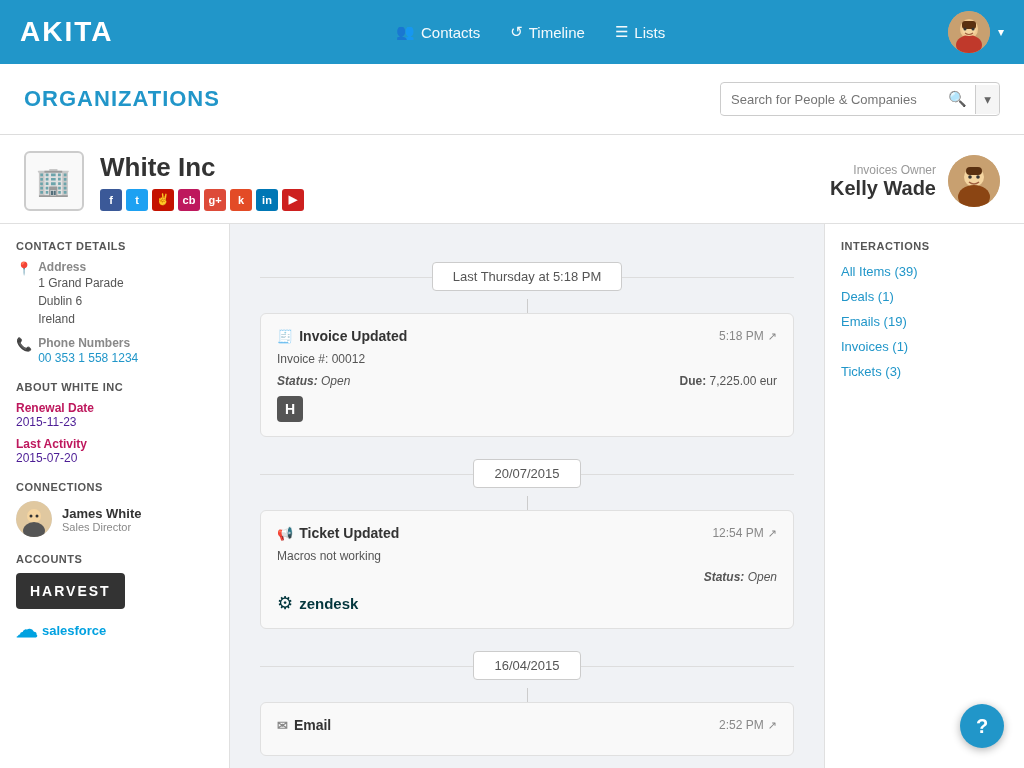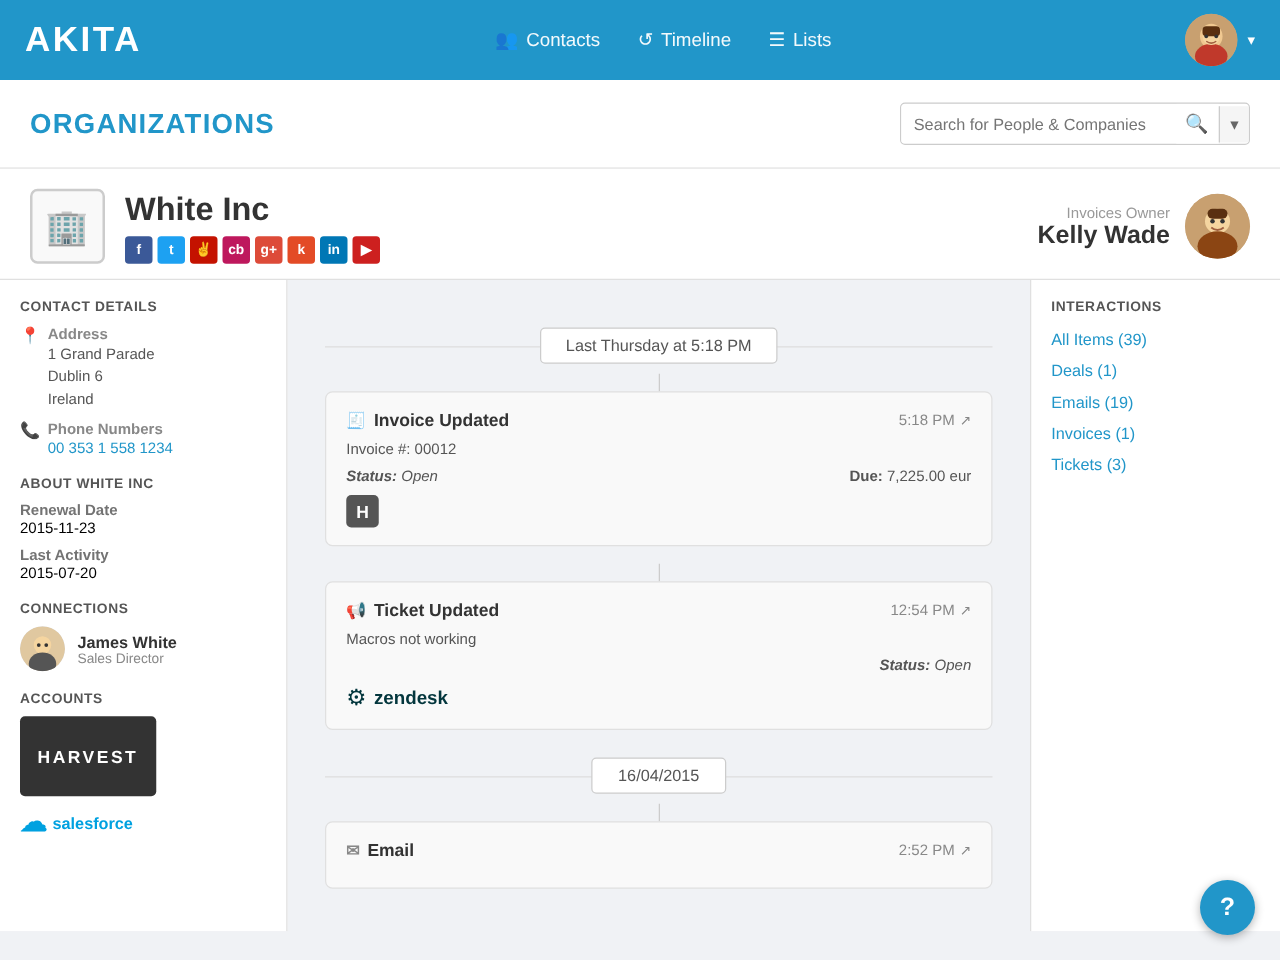--- a/index.html
+++ b/index.html
@@ -234,26 +234,26 @@
     .detail-link {
       color: #2196c9;
       font-size: 12px;
       text-decoration: none;
     }
     .about-item {
       margin-bottom: 8px;
     }
     .about-label {
       font-size: 12px;
-      color: #737373;
+      color: #be185d;
       font-weight: 600;
     }
     .about-value {
       font-size: 12px;
-      color: #000000;
+      color: #4c1d95;
     }
     .connection-item {
       display: flex;
       align-items: center;
       gap: 10px;
       margin-top: 8px;
     }
     .connection-avatar {
       width: 36px;
       height: 36px;
@@ -273,21 +273,21 @@
     .connection-title {
       font-size: 11px;
       color: #888;
     }
     .account-logo {
       margin-top: 8px;
     }
     .harvest-badge {
       background: #333;
       color: white;
-      padding: 24px 14px;
+      padding: 10px 14px;
       border-radius: 4px;
       font-size: 14px;
       font-weight: 700;
       letter-spacing: 2px;
       display: inline-block;
       text-transform: uppercase;
     }
     .salesforce-badge {
       margin-top: 8px;
     }
@@ -636,20 +636,23 @@
           <span>7,225.00 eur</span>
         </div>
       </div>
       <div style="margin-top:8px;">
         <div class="h-badge">H</div>
       </div>
     </div>
 
     <div style="height:10px;"></div>
 
+    <div class="timeline-center">
+      <span class="timeline-date-badge">20/07/2015</span>
+    </div>
     <div class="timeline-connector"></div>
 
     <div class="timeline-card">
       <div class="card-header">
         <div class="card-title">
           <span class="card-icon">📢</span>
           <span>Ticket Updated</span>
         </div>
         <div class="card-time">
           <span>12:54 PM</span>

